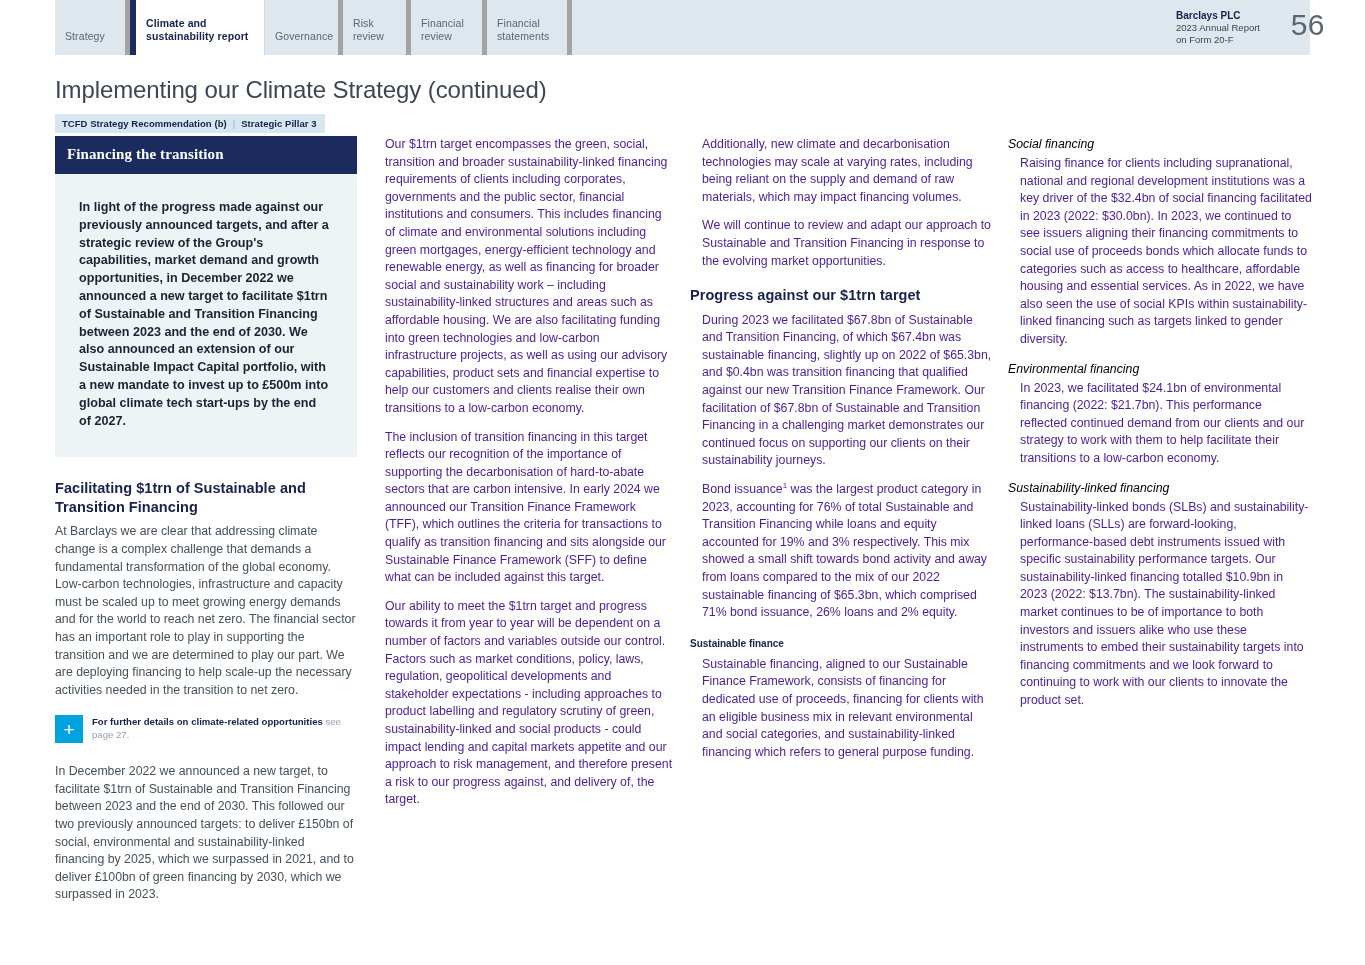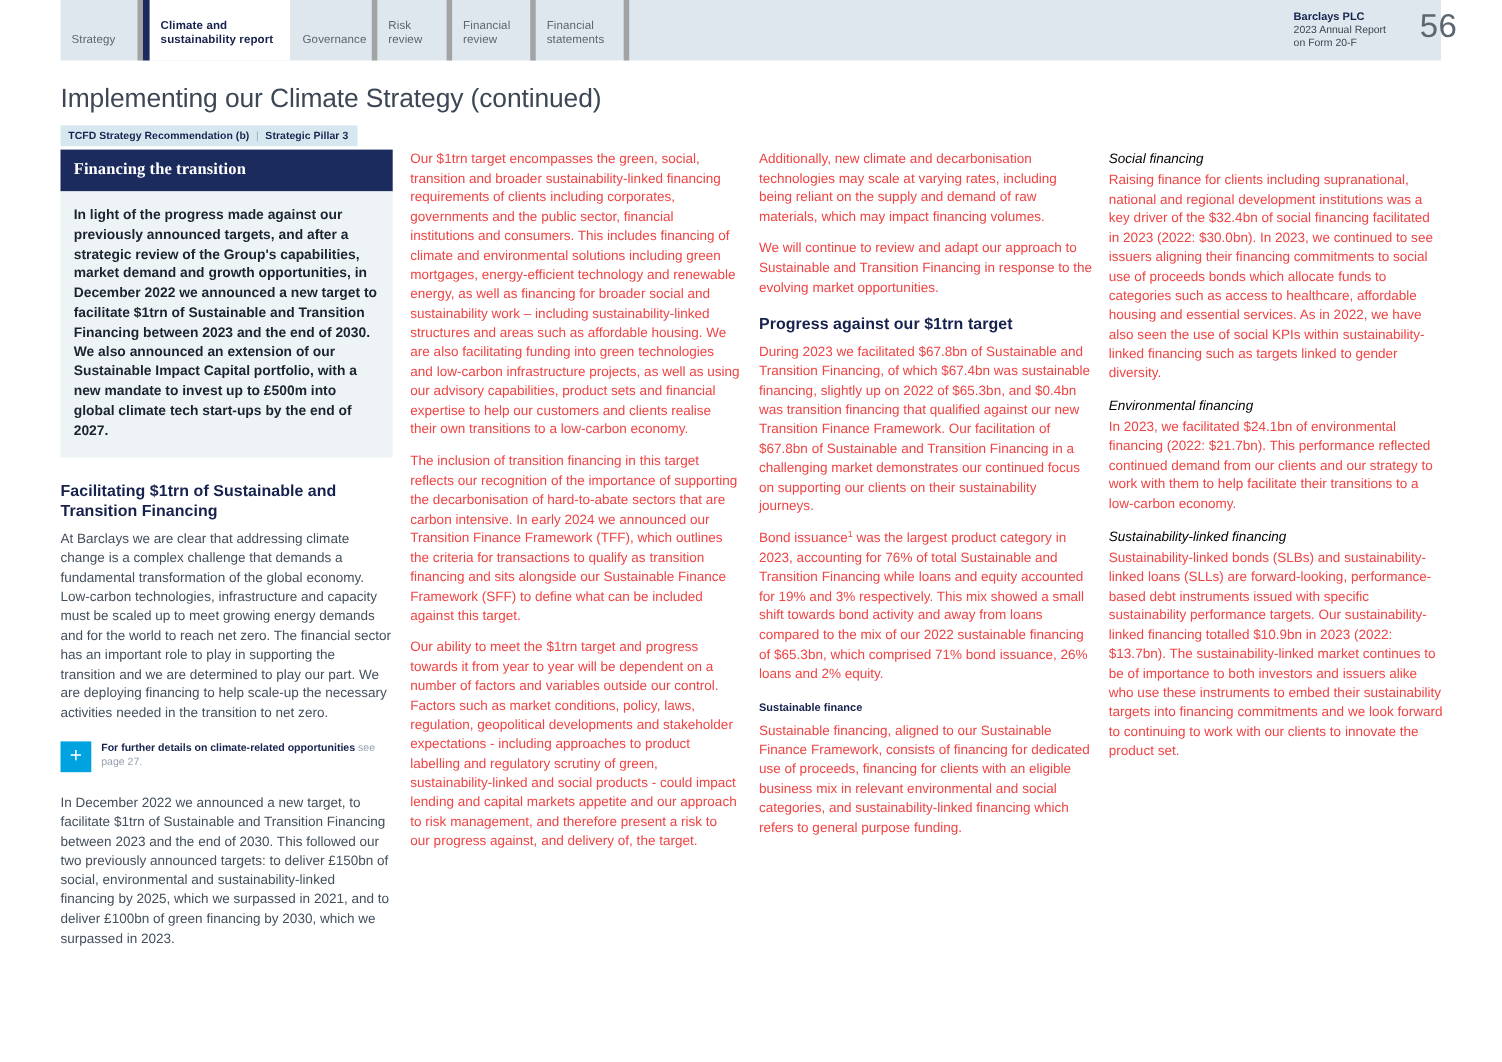--- a/index.html
+++ b/index.html
@@ -76,36 +76,36 @@
   .tcfd-badge .sep { color: #8fb3c9; font-weight: normal; }
 
   
   .col { position: absolute; top: 136px; }
   .col1 { left: 55px;   width: 302px; }
   .col2 { left: 373px;  width: 300px; }
   .col3 { left: 690px;  width: 303px; }
   .col4 { left: 1008px; width: 304px; }
 
   p { margin: 0 0 11px 0; font-size: 12.3px; line-height: 17.6px; color: #44505c; }
-  .col2 p, .col3 p, .col4 p { color: #ef4444; }
+  .col2 p, .col3 p, .col4 p { color: #4c1d95; margin-left: 12px; }
 
   
   .dark-head {
     background: #1c2b5e; color: #ffffff;
     font-size: 15px; font-weight: bold;
     padding: 10px 12px 11px 12px;
     letter-spacing: .1px;
     font-family: Liberation Serif, serif;
   }
   .intro-box {
     background: #eef3f6;
     padding: 13px 14px 15px 12px;
   }
   .intro-box p {
-    margin: 0;
+    margin: 12px;
     font-size: 12.6px; line-height: 17.8px;
     font-weight: bold; color: #1a2430;
   }
 
   h2.sec {
     margin: 22px 0 7px 0;
     font-size: 14.5px; line-height: 18.5px;
     font-weight: bold; color: #16214d;
     letter-spacing: .05px;
   }

